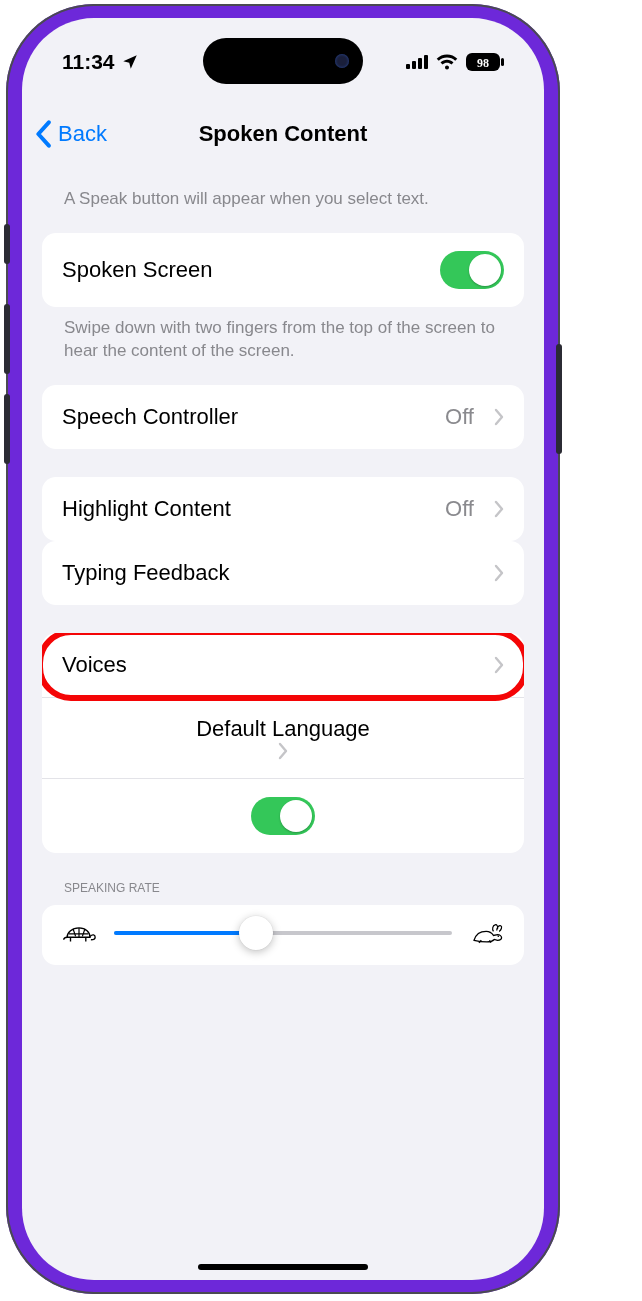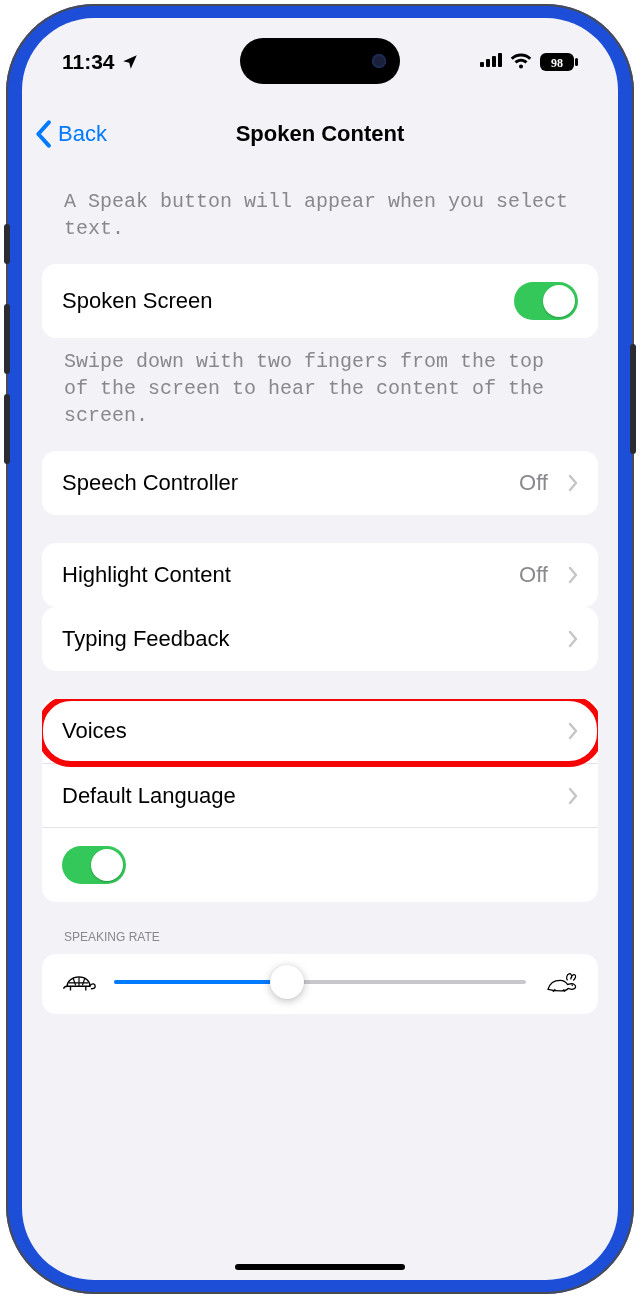--- a/index.html
+++ b/index.html
@@ -8,23 +8,23 @@
     background: #fff;
     width: 642px;
     height: 1301px;
     position: relative;
     overflow: hidden;
   }
   .device {
     position: absolute;
     left: 6px;
     top: 4px;
-    width: 628px;
+    width: 554px;
     height: 1290px;
-    background: #1d4ed8;
+    background: #6d28d9;
     border-radius: 88px;
     box-shadow: inset 0 0 0 2px #4a4a52;
   }
   .side-btn { position: absolute; background: #2b2b34; border-radius: 3px; }
   .side-btn.vu { left: -2px; top: 300px; width: 6px; height: 70px; }
   .side-btn.vd { left: -2px; top: 390px; width: 6px; height: 70px; }
   .side-btn.sil { left: -2px; top: 220px; width: 6px; height: 40px; }
   .side-btn.pw { right: -2px; top: 340px; width: 6px; height: 110px; }
 
   .screen {
@@ -47,21 +47,21 @@
     width: 14px; height: 14px; background: #1a1f3a; border-radius: 50%;
     box-shadow: inset 0 0 3px #2a4a9a;
   }
   .status {
     position: absolute; left: 0; right: 0; top: 26px; height: 36px;
     display: flex; align-items: center; justify-content: space-between;
     padding: 0 40px;
     font-weight: 600; font-size: 21px; color: #000;
   }
   .status .left { display: flex; align-items: center; gap: 6px; }
-  .status .right { display: flex; align-items: flex-start; gap: 8px; }
+  .status .right { display: flex; align-items: center; gap: 8px; }
   .loc-icon { display: inline-block; }
   .loc-icon svg { display: block; }
   .sig svg, .wifi svg, .batt svg { display: block; }
 
   .nav {
     position: absolute; left: 0; right: 0; top: 86px; height: 60px;
     display: flex; align-items: center; justify-content: center;
   }
   .nav .back {
     position: absolute; left: 12px; top: 50%; transform: translateY(-50%);
@@ -80,29 +80,28 @@
     background: #fff;
     border-radius: 14px;
     overflow: hidden;
   }
   .row {
     display: flex; align-items: center; justify-content: space-between;
     padding: 18px 20px;
     font-size: 22px; color: #000;
     min-height: 64px;
   }
-  .row + .row { border-top: 0.5px solid #e3e3e8; }
+  .row + .row { border-top: 0.5px solid #e3e3e8; flex-direction: column; }
   .row .val { color: #8a8a8e; display: flex; align-items: center; gap: 20px; font-size: 22px; }
   .row .chev { color: #c5c5c8; }
   .row .chev svg { display: block; }
   .footer {
-    font-size: 20px; color: #88888d;
+    font-size: 17px; color: #88888d;
     padding: 10px 22px 22px 22px;
     line-height: 1.35;
-    font-family: Liberation Mono, monospace;
   }
   .section-header {
     font-size: 12px; color: #88888d;
     padding: 28px 22px 10px 22px;
     text-transform: uppercase;
   }
   .gap { height: 28px; }
 
   .toggle {
     width: 64px; height: 38px; border-radius: 20px; position: relative;

